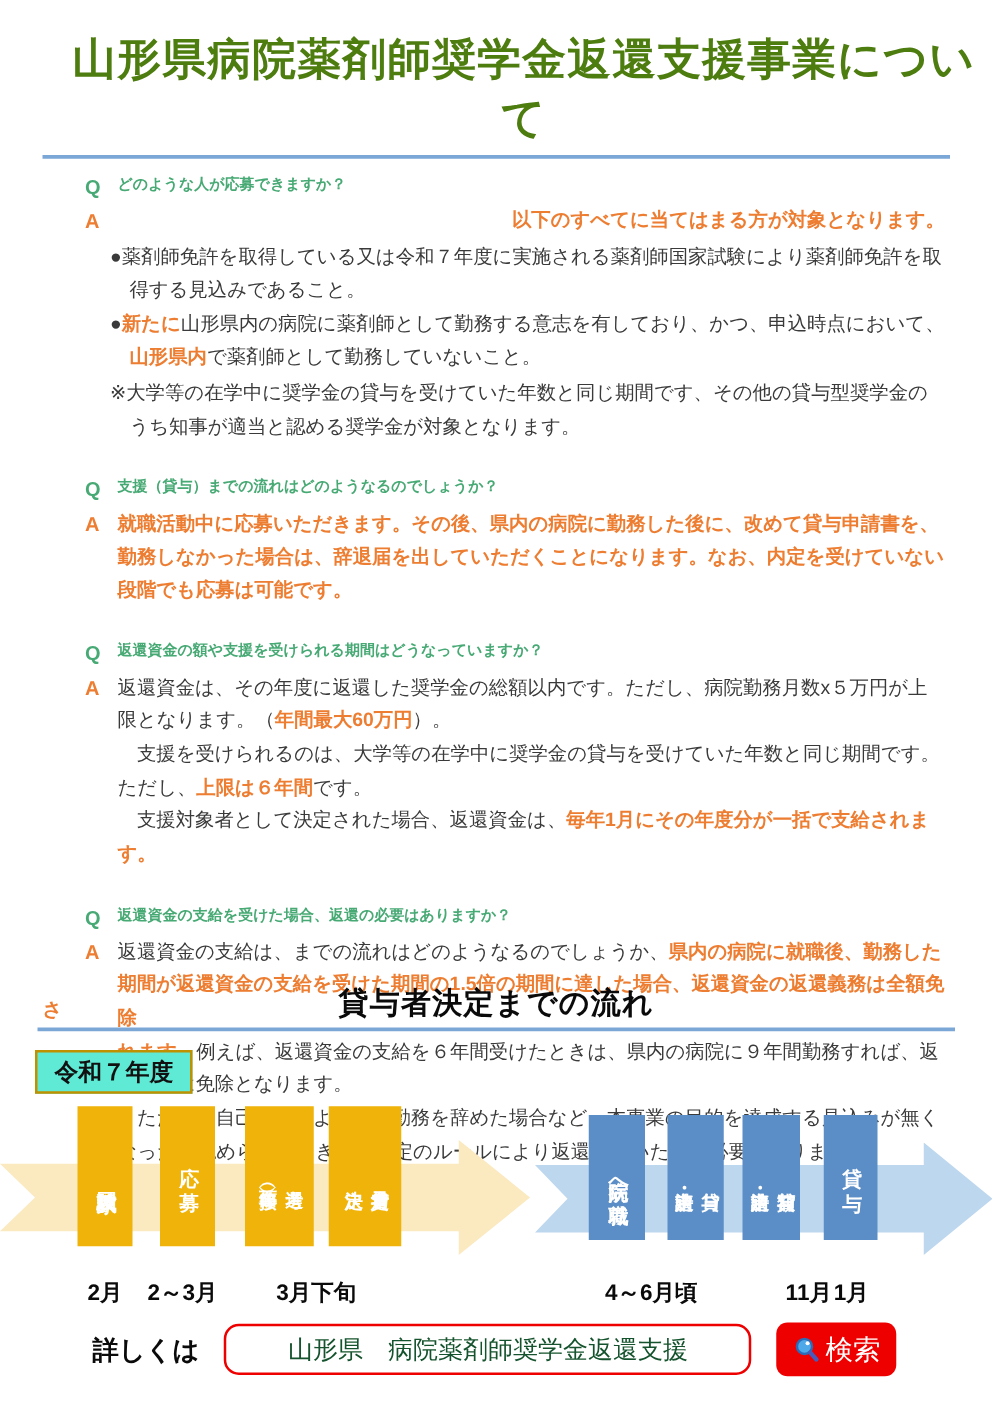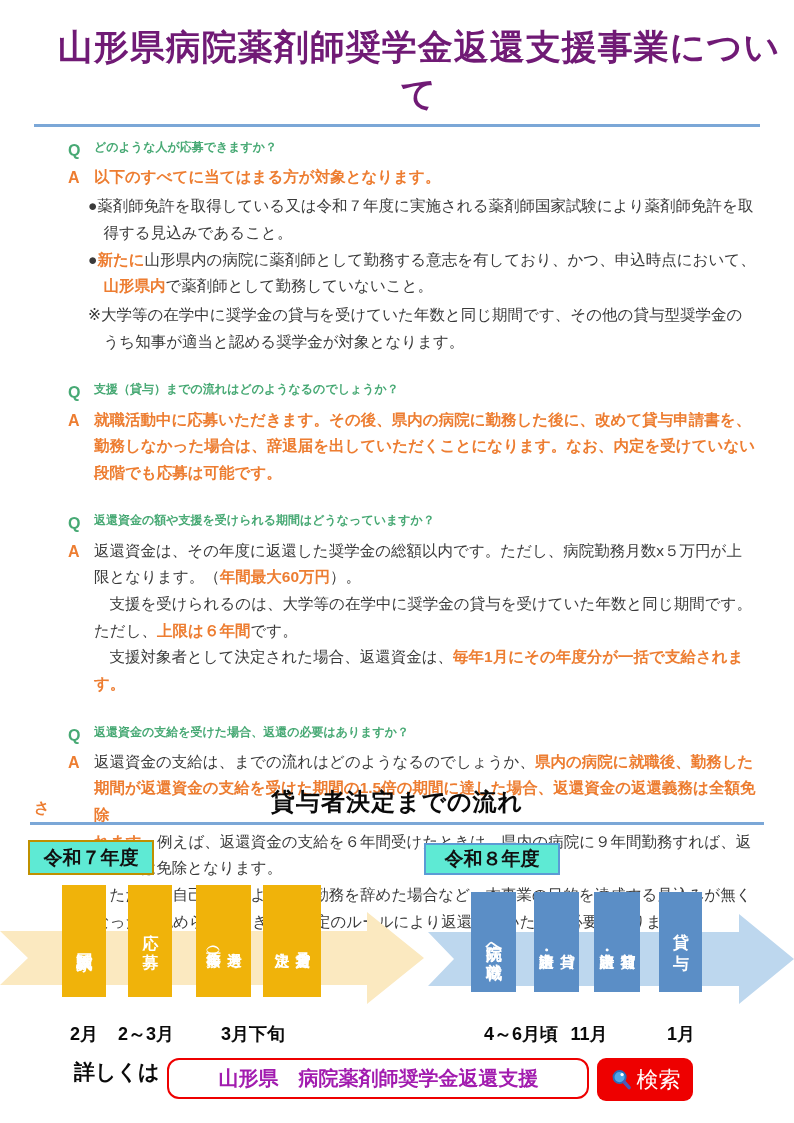--- a/index.html
+++ b/index.html
@@ -14,34 +14,34 @@
     --blue_border:#5B9BD5;
     --red:#EE0000;
     --ink:#3A3A3A;
   }
   *{margin:0;padding:0;box-sizing:border-box;}
   html,body{background:#fff;}
   body{font-family:"Liberation Sans","DejaVu Sans",sans-serif;color:var(--ink);}
   .page{position:relative;width:794px;height:1123px;background:#fff;overflow:hidden;margin:0 auto;}
 
   
-  .main-title{margin-top:24px;text-align:center;font-size:35px;font-weight:900;color:#701a75;letter-spacing:1px;margin-left:44px;}
+  .main-title{margin-top:24px;text-align:center;font-size:35px;font-weight:900;color:#4d7c0f;letter-spacing:1px;margin-left:44px;}
   .rule{height:3px;background:var(--rule_blue);margin:6px 34px 0 34px;}
 
   
   .qa-wrap{margin:10px 38px 0 68px;}
   .qa{margin-bottom:24px;position:relative;}
   .row{display:flex;align-items:flex-start;}
   .badge{flex:0 0 26px;font-weight:bold;font-size:16px;line-height:1.7;}
   .badge.q{color:var(--q_green);}
   .badge.a{color:var(--a_orange);}
   .qtext{font-size:12px;font-weight:bold;color:var(--q_green);line-height:1.7;}
   .atext{flex:1;font-size:15.5px;line-height:1.72;color:var(--ink);}
   .atext.orange{color:var(--a_orange);font-weight:bold;font-size:15.5px;}
-  .abold{color:var(--a_orange);font-weight:bold;}
+  .abold{color:var(--a_orange);font-weight:bold;text-align:right;}
   .hl{color:var(--a_orange);font-weight:bold;}
   .bullets{margin-left:20px;margin-top:2px;}
   .bullet{font-size:15.5px;line-height:1.72;padding-left:1em;text-indent:-1em;}
   .note{font-size:15.5px;line-height:1.72;padding-left:1em;text-indent:-1em;margin-left:20px;margin-top:2px;}
   .para{font-size:15.5px;line-height:1.72;}
   .stray{position:absolute;left:-34px;top:76px;color:var(--a_orange);font-weight:bold;font-size:15.5px;}
 
   
   .flow{position:absolute;left:0;top:786px;width:794px;height:336px;}
   .flow-title{text-align:center;font-size:24px;font-weight:900;color:#0a0a0a;letter-spacing:1px;}
@@ -60,23 +60,23 @@
   .step.s2{left:128px;width:44px;}
   .step.s3{left:196px;width:55px;}
   .step.s4{left:263px;width:58px;}
   .step.s5{left:471px;width:45px;}
   .step.s6{left:534px;width:45px;}
   .step.s7{left:594px;width:46px;}
   .step.s8{left:659px;width:43px;}
   .month{position:absolute;top:214px;transform:translateX(-50%);font-size:18px;font-weight:bold;color:#0a0a0a;white-space:nowrap;margin-top:22px;}
 
   
-  .footer{position:absolute;left:0;top:1058px;width:794px;display:flex;padding-left:74px;gap:8px;}
+  .footer{position:absolute;left:0;top:1058px;width:794px;display:flex;align-items:center;padding-left:74px;gap:20px;}
   .footer-label{font-size:21px;font-weight:bold;color:#0a0a0a;}
-  .search-box{width:422px;height:41px;border:2px solid var(--red);border-radius:12px;display:flex;align-items:center;justify-content:center;font-size:20px;font-weight:bold;color:#a21caf;background:#fff;}
+  .search-box{width:422px;height:41px;border:2px solid var(--red);border-radius:12px;display:flex;align-items:center;justify-content:center;font-size:20px;font-weight:normal;color:#14532d;background:#fff;}
   .search-btn{height:43px;padding:0 13px;background:var(--red);border-radius:9px;display:flex;align-items:center;justify-content:center;gap:3px;color:#fff;font-size:22px;font-weight:normal;border:none;}
 </style>
 </head>
 <body>
 
 <div class="page">
 
   <h1 class="main-title">山形県病院薬剤師奨学金返還支援事業について</h1>
   <div class="rule"></div>
 
@@ -141,21 +141,20 @@
       </div>
     </div>
 
   </div>
 
   <div class="flow">
     <h2 class="flow-title">貸与者決定までの流れ</h2>
     <div class="flow-rule"></div>
 
     <div class="yearbox r7">令和７年度</div>
-    <div class="yearbox r8">令和８年度</div>
 
     <svg class="arrow" style="left:0;top:126px;" width="424" height="92" viewBox="0 0 424 92">
       <polygon points="0,19 367,19 367,0 424,46 367,92 367,73 0,73 28,46" fill="#FBE9C0"></polygon>
     </svg>
     <svg class="arrow" style="left:428px;top:128px;" width="366" height="90" viewBox="0 0 366 90">
       <polygon points="0,18 311,18 311,0 366,45 311,90 311,72 0,72 26,45" fill="#BDD7EE"></polygon>
     </svg>
 
     <div class="step gold s1">
         <span class="step-text">国家試験</span>
@@ -184,21 +183,21 @@
 申請・決定</span>
       </div>
     <div class="step blue s8 spread">
         <span class="step-text">貸与</span>
       </div>
 
     <div class="month" style="left:84px;">2月</div>
     <div class="month" style="left:146px;">2～3月</div>
     <div class="month" style="left:253px;">3月下旬</div>
     <div class="month" style="left:521px;">4～6月頃</div>
-    <div class="month" style="left:589px;">11月</div>
+    <div class="month" style="left:647px;">11月</div>
     <div class="month" style="left:681px;">1月</div>
   </div>
 
   <div class="footer">
     <span class="footer-label">詳しくは</span>
     <div class="search-box">山形県　病院薬剤師奨学金返還支援</div>
     <button class="search-btn">
       <svg width="23" height="23" viewBox="0 0 24 24">
         <circle cx="10" cy="9.5" r="6.3" fill="#4FA8E8" stroke="#2B6CB8" stroke-width="2"></circle>
         <circle cx="12.6" cy="6.9" r="1.7" fill="#ffffff"></circle>

